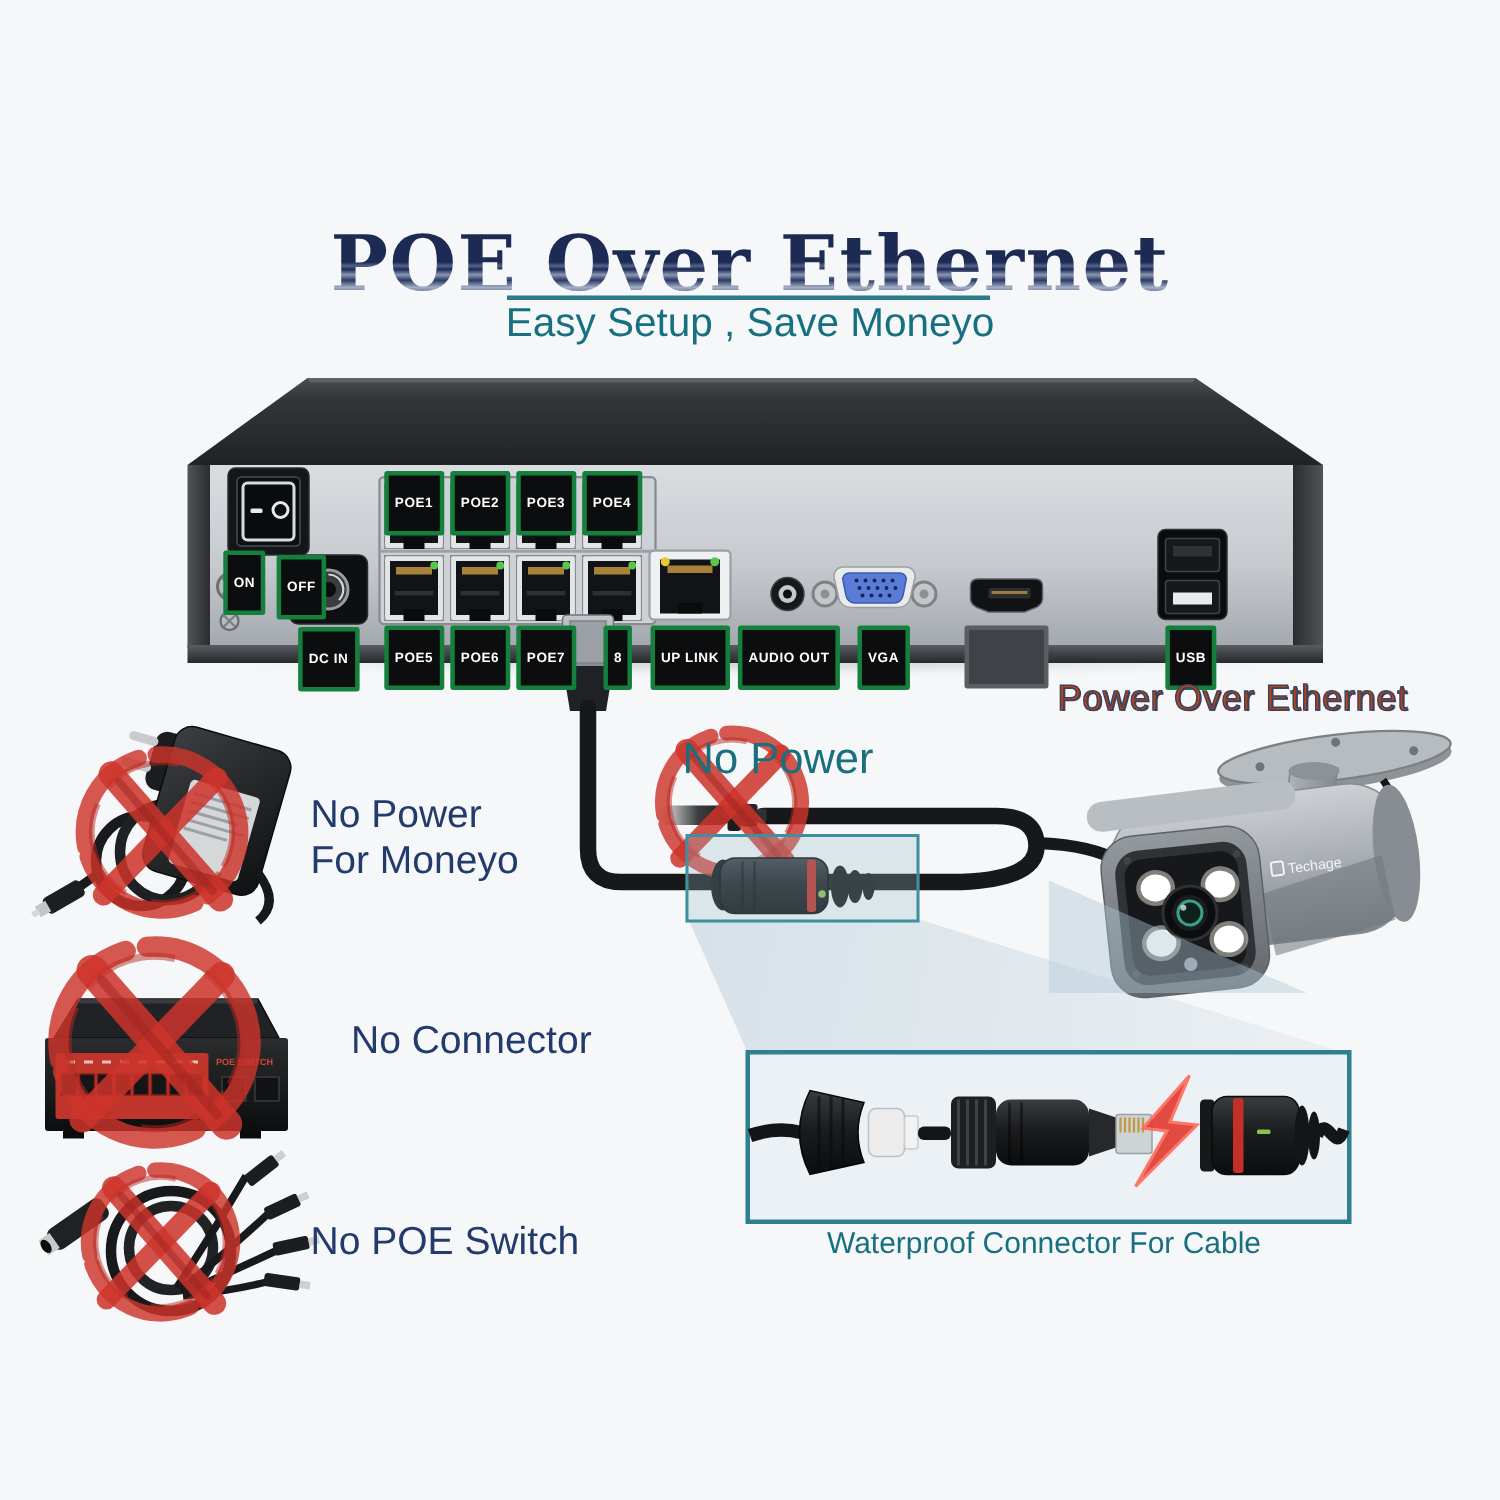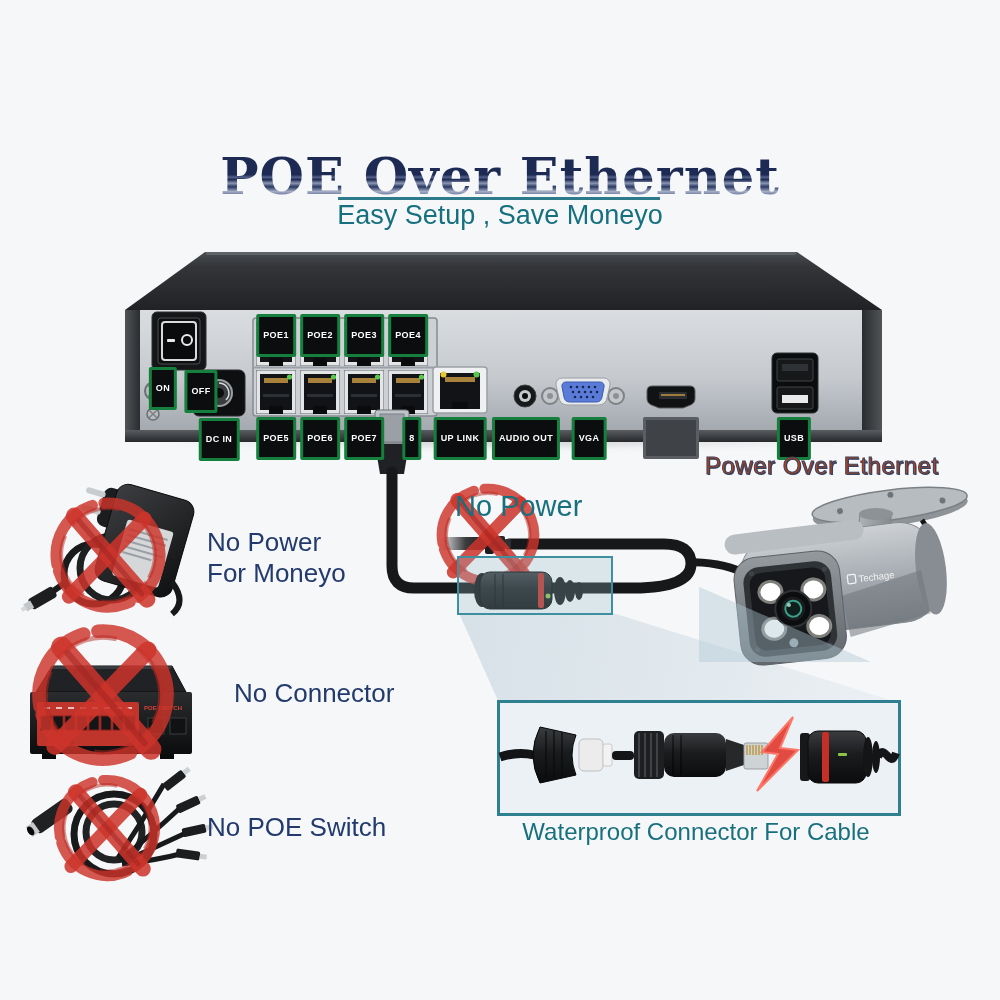--- a/index.html
+++ b/index.html
@@ -468,15 +468,15 @@
       <rect x="300" y="28" width="10" height="48" rx="3" fill="#17181a"></rect>
       <rect x="308" y="26" width="58" height="52" rx="10" fill="url(#gConn)" stroke="#0a0b0b"></rect>
       <rect x="322" y="27" width="7" height="50" rx="2" fill="#c23028"></rect>
       <rect x="338" y="48" width="9" height="3" rx="1" fill="#8bc34a"></rect>
       <ellipse cx="368" cy="52" rx="5" ry="20" fill="#141517"></ellipse>
       <ellipse cx="376" cy="52" rx="4" ry="16" fill="#141517"></ellipse>
       <path d="M378,52 C385,36 390,66 396,48" fill="none" stroke="#141516" stroke-width="8"></path>
     </g>
   </svg>
 
-  <div class="abs teal-text" style="left:497px;top:818px;width:398px;text-align:center;font-size:24px;z-index:3;">Waterproof Connector For Cable</div>
+  <div class="abs teal-text" style="left:497px;top:818px;width:398px;text-align:center;font-size:20px;z-index:3;">Waterproof Connector For Cable</div>
 
 </div>
 
 </body></html>

